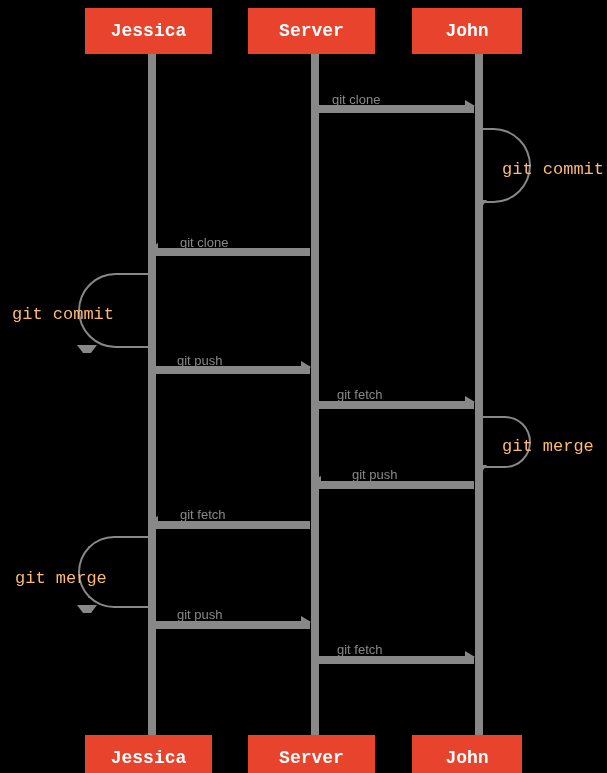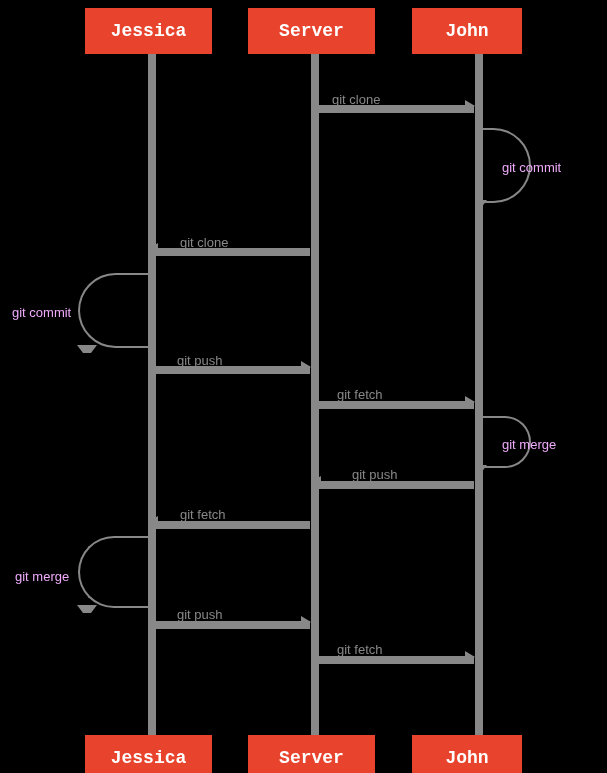--- a/index.html
+++ b/index.html
@@ -93,23 +93,23 @@
       content: '';
       position: absolute;
       bottom: -7px;
       left: -1px;
       border-top: 8px solid #888;
       border-right: 6px solid transparent;
       border-left: 6px solid transparent;
     }
     .self-arrow-label {
       position: absolute;
-      color: #f0abfc;
-      font-family: Liberation Sans, sans-serif;
-      font-size: 13px;
+      color: #fdba74;
+      font-family: Liberation Mono, monospace;
+      font-size: 17px;
       white-space: nowrap;
     }
   </style>
 </head>
 <body>
 
 <div class="diagram">
 
   <div class="actor-box" style="left:77px; top:0px; width:127px;">Jessica</div>
   <div class="actor-box" style="left:240px; top:0px; width:127px;">Server</div>

